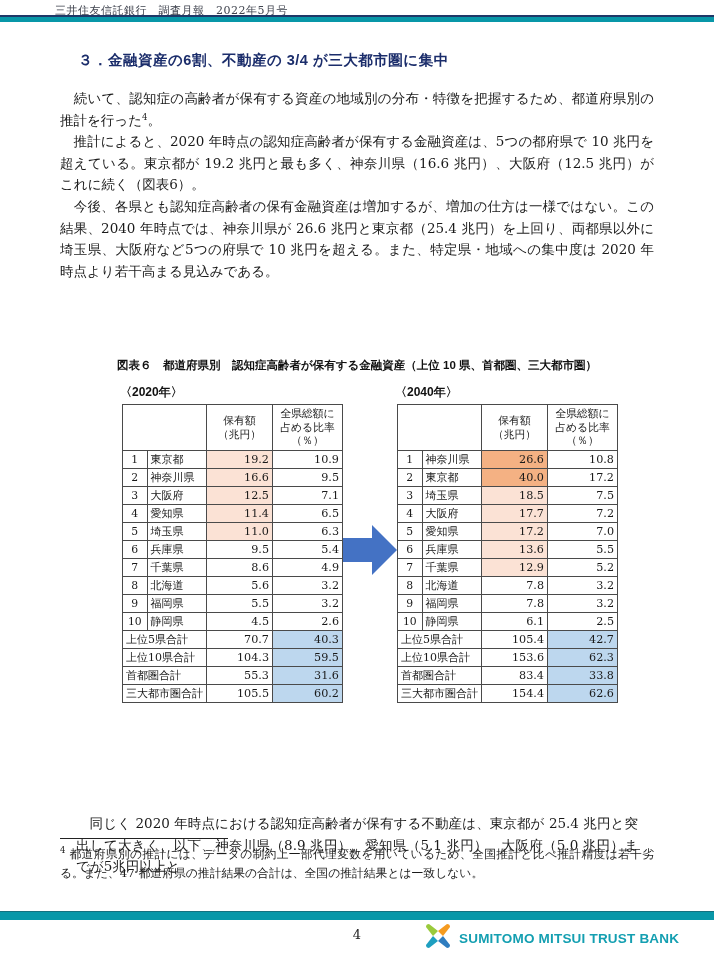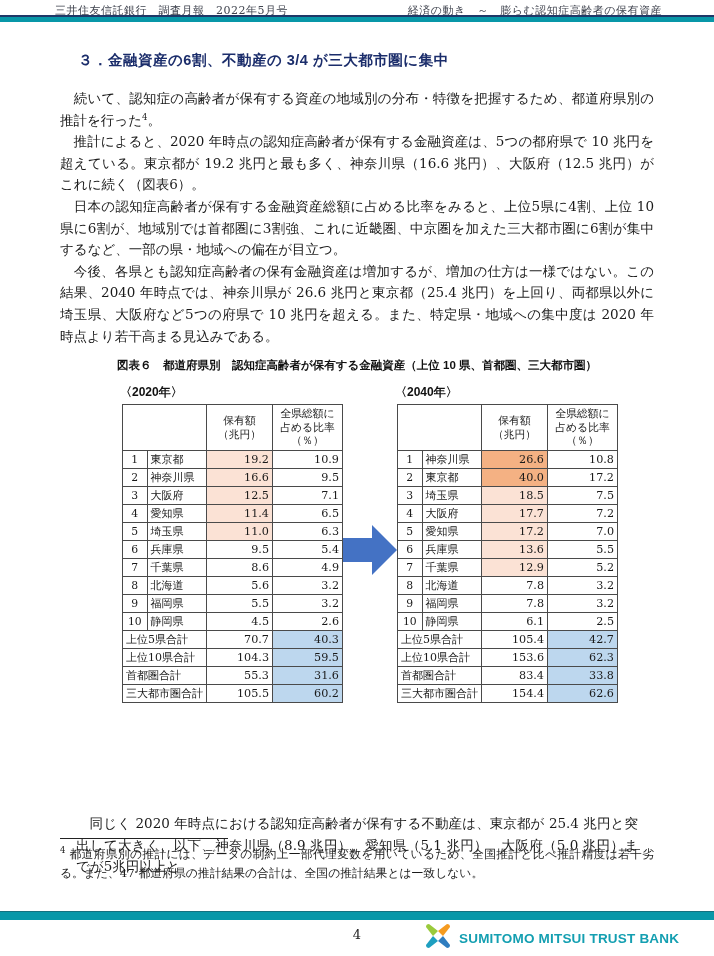--- a/index.html
+++ b/index.html
@@ -65,29 +65,27 @@
   .logo{position:absolute;top:924px;left:426px;display:flex;align-items:center;gap:9px;}
   .logo-text{font-family:"Liberation Sans","DejaVu Sans",sans-serif;font-weight:bold;
              font-size:13.5px;color:#149fb1;letter-spacing:.2px;white-space:nowrap;}
 </style>
 </head>
 <body>
 
 <div class="page">
 
   <div class="hdr-left">三井住友信託銀行　調査月報　2022年5月号</div>
-  <div class="hdr-right">経済の動き　～　膨らむ認知症高齢者の保有資産</div>
   <div class="top-rule"></div>
 
   <div class="sec-title">３．金融資産の6割、不動産の 3/4 が三大都市圏に集中</div>
 
   <div class="body-block">
     <p><span>　続いて、認知症の高齢者が保有する資産の地域別の分布・特徴を把握するため、都道府県別の推計を行った</span><sup class="fn">4</sup><span>。</span></p>
     <p>　推計によると、2020 年時点の認知症高齢者が保有する金融資産は、5つの都府県で 10 兆円を超えている。東京都が 19.2 兆円と最も多く、神奈川県（16.6 兆円）、大阪府（12.5 兆円）がこれに続く（図表6）。</p>
-    <p>　日本の認知症高齢者が保有する金融資産総額に占める比率をみると、上位5県に4割、上位 10 県に6割が、地域別では首都圏に3割強、これに近畿圏、中京圏を加えた三大都市圏に6割が集中するなど、一部の県・地域への偏在が目立つ。</p>
     <p>　今後、各県とも認知症高齢者の保有金融資産は増加するが、増加の仕方は一様ではない。この結果、2040 年時点では、神奈川県が 26.6 兆円と東京都（25.4 兆円）を上回り、両都県以外に埼玉県、大阪府など5つの府県で 10 兆円を超える。また、特定県・地域への集中度は 2020 年時点より若干高まる見込みである。</p>
   </div>
 
   <div class="fig-title">図表６　都道府県別　認知症高齢者が保有する金融資産（上位 10 県、首都圏、三大都市圏）</div>
   <div class="year-label yl-2020">〈2020年〉</div>
   <div class="year-label yl-2040">〈2040年〉</div>
 
   <table class="fig t2020">
     <colgroup>
         <col style="width:24px">

